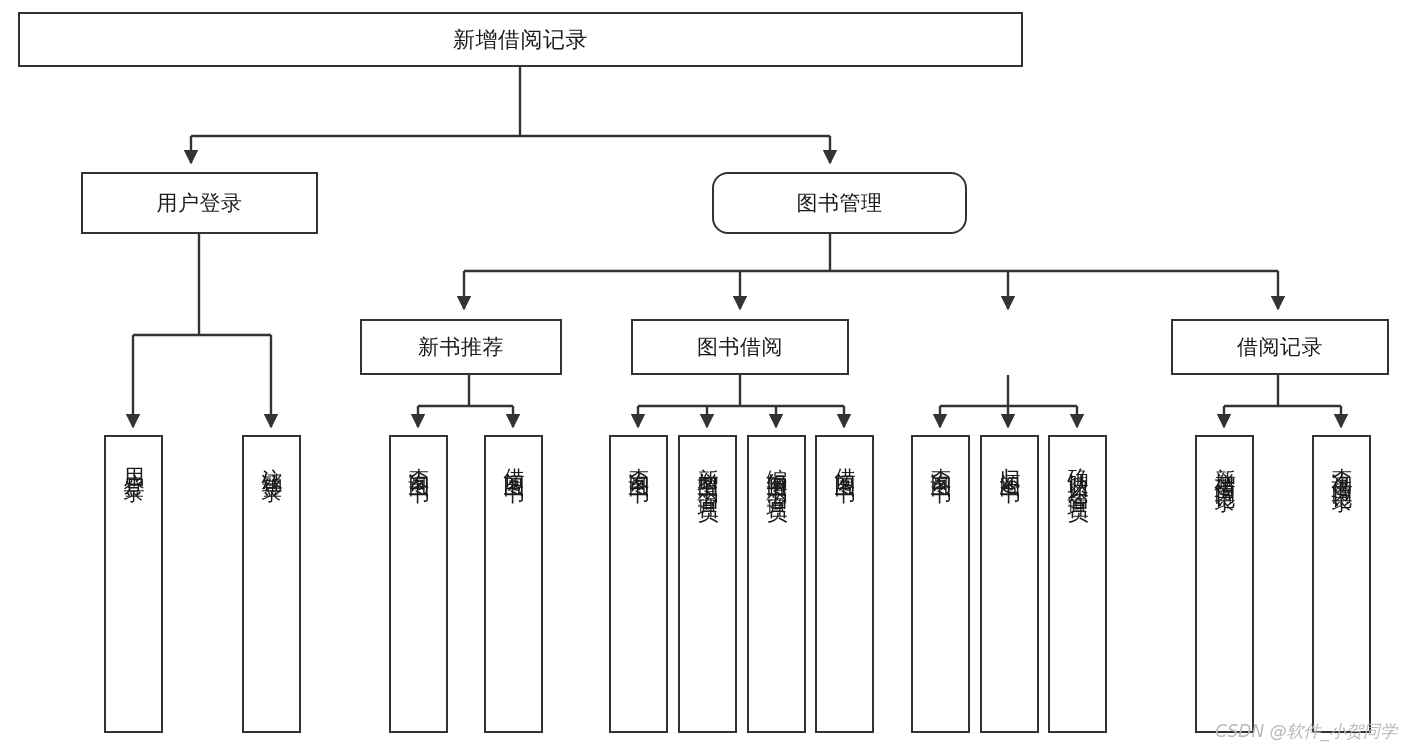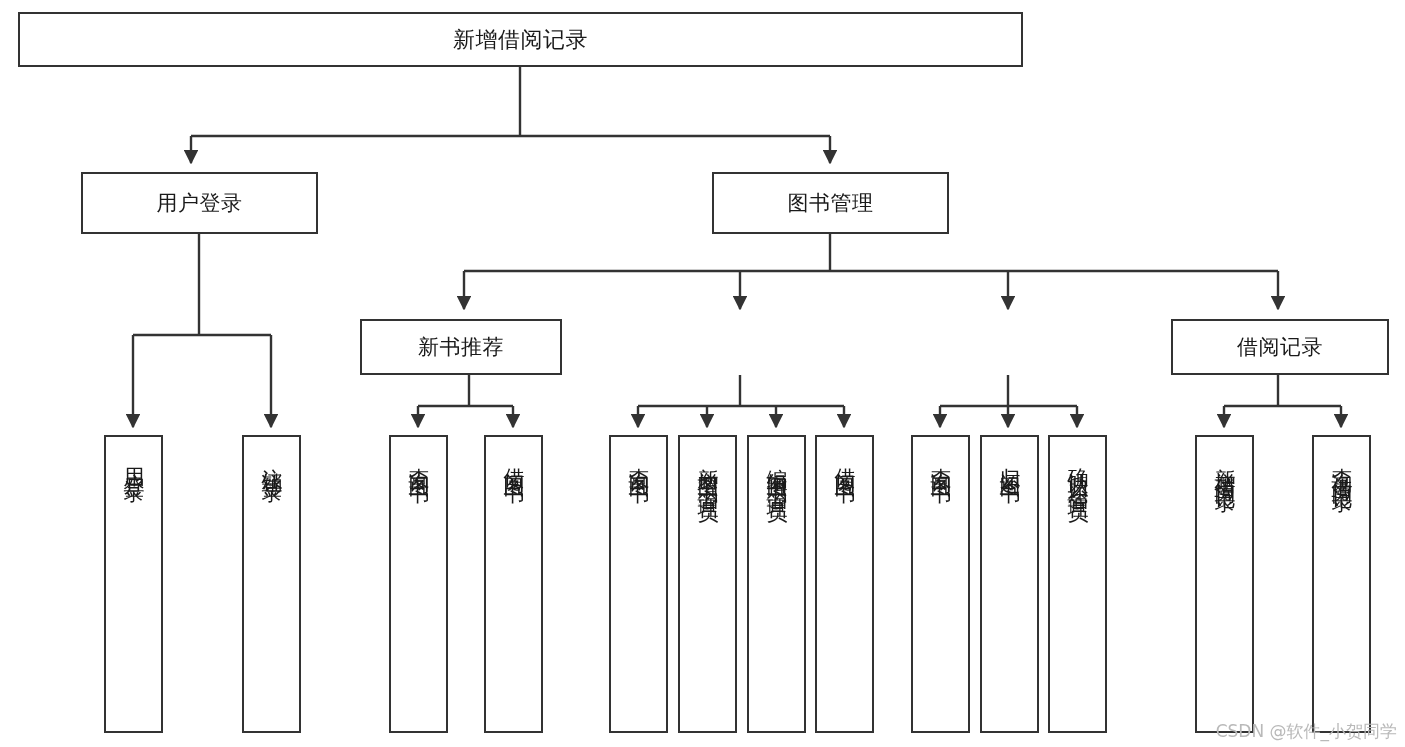--- a/index.html
+++ b/index.html
@@ -66,20 +66,21 @@
     white-space: nowrap;
   }
   #watermark {
     position: absolute;
     right: 8px;
     bottom: 4px;
     font-size: 17px;
     color: #b9b9b9;
     white-space: nowrap;
     user-select: none;
+    font-style: italic;
   }
 </style>
 </head>
 <body>
 
 <div id="diagram-root">
 
   <svg id="edge-layer" viewBox="0 0 1405 747" width="1405" height="747">
     <defs>
       <marker id="arrow" viewBox="0 0 10 10" refX="9" refY="5" markerWidth="6" markerHeight="6" orient="auto-start-reverse">
@@ -131,28 +132,31 @@
   </svg>
 
   <div class="node horiz root" style="left:18px; top:12px; width:1005px; height:55px;">
     <span class="node-label">新增借阅记录</span>
   </div>
 
   <div class="node horiz" style="left:81px; top:172px; width:237px; height:62px;">
     <span class="node-label">用户登录</span>
   </div>
 
-  <div class="node horiz" style="left:712px; top:172px; width:237px; height:62px;">
+  <div class="node horiz" style="left:712px; top:172px; width:255px; height:62px;border-radius:16px;">
     <span class="node-label">图书管理</span>
   </div>
 
   <div class="node horiz" style="left:360px; top:319px; width:202px; height:56px;">
     <span class="node-label">新书推荐</span>
   </div>
 
+  <div class="node horiz" style="left:631px; top:319px; width:218px; height:56px;">
+    <span class="node-label">图书借阅</span>
+  </div>
 
 
   <div class="node horiz" style="left:1171px; top:319px; width:218px; height:56px;">
     <span class="node-label">借阅记录</span>
   </div>
 
   <div class="node vert" style="left:104px; top:435px; width:59px; height:298px;">
     <span class="node-label">用户登录</span>
   </div>
 

